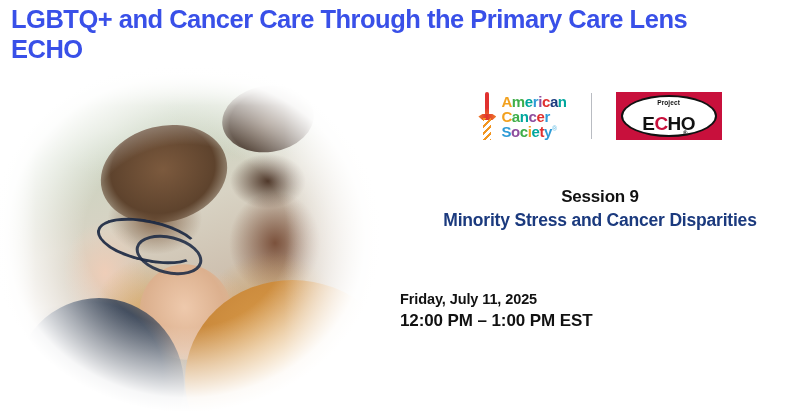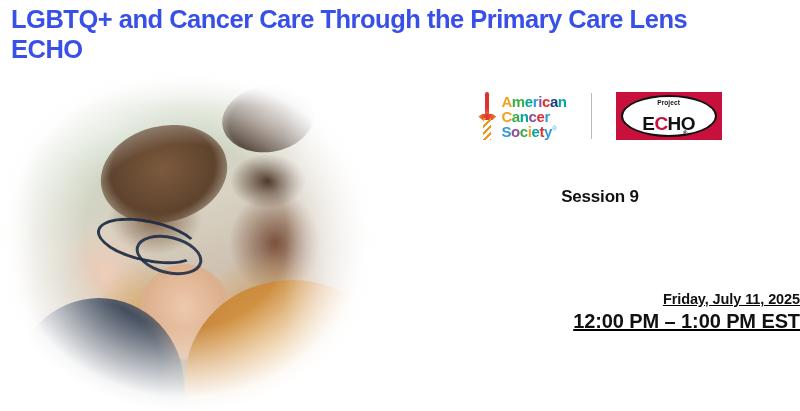--- a/index.html
+++ b/index.html
@@ -142,24 +142,24 @@
   #session-number{
     font-size:17px;font-weight:bold;color:#111111;line-height:22px;letter-spacing:-.2px;
   }
   #session-topic{
     font-size:17.5px;font-weight:bold;color:#1B3A7E;line-height:22px;letter-spacing:-.2px;
     margin-top:1px;padding:0 16px;
   }
 
   
   #date-block{
-    position:absolute;left:0;top:220px;width:400px;text-align:right;text-decoration:underline;
+    position:absolute;left:0;top:220px;width:400px;text-align:left;
   }
   #event-date{font-size:14.5px;font-weight:bold;color:#111111;line-height:22px;letter-spacing:-.1px;}
-  #event-time{font-size:20px;font-weight:bold;color:#111111;line-height:22px;letter-spacing:-.1px;}
+  #event-time{font-size:17px;font-weight:bold;color:#111111;line-height:22px;letter-spacing:-.1px;}
 </style>
 </head>
 <body>
 
 <div id="promo-card">
 
   <div id="event-title">LGBTQ+ and Cancer Care Through the Primary Care Lens ECHO</div>
 
   <div id="photo-wrap">
     <div id="photo">
@@ -198,20 +198,21 @@
         <div id="echo-oval">
           <div id="echo-project">Project</div>
           <div id="echo-word">E<span class="c">C</span>HO<span id="echo-r">®</span></div>
         </div>
       </div>
 
     </div>
 
     <div id="session-block">
       <div id="session-number">Session 9</div>
+      <div id="session-topic">Minority Stress and Cancer Disparities</div>
     </div>
 
     <div id="date-block">
       <div id="event-date">Friday, July 11, 2025</div>
       <div id="event-time">12:00 PM – 1:00 PM EST</div>
     </div>
 
   </div>
 </div>
 

